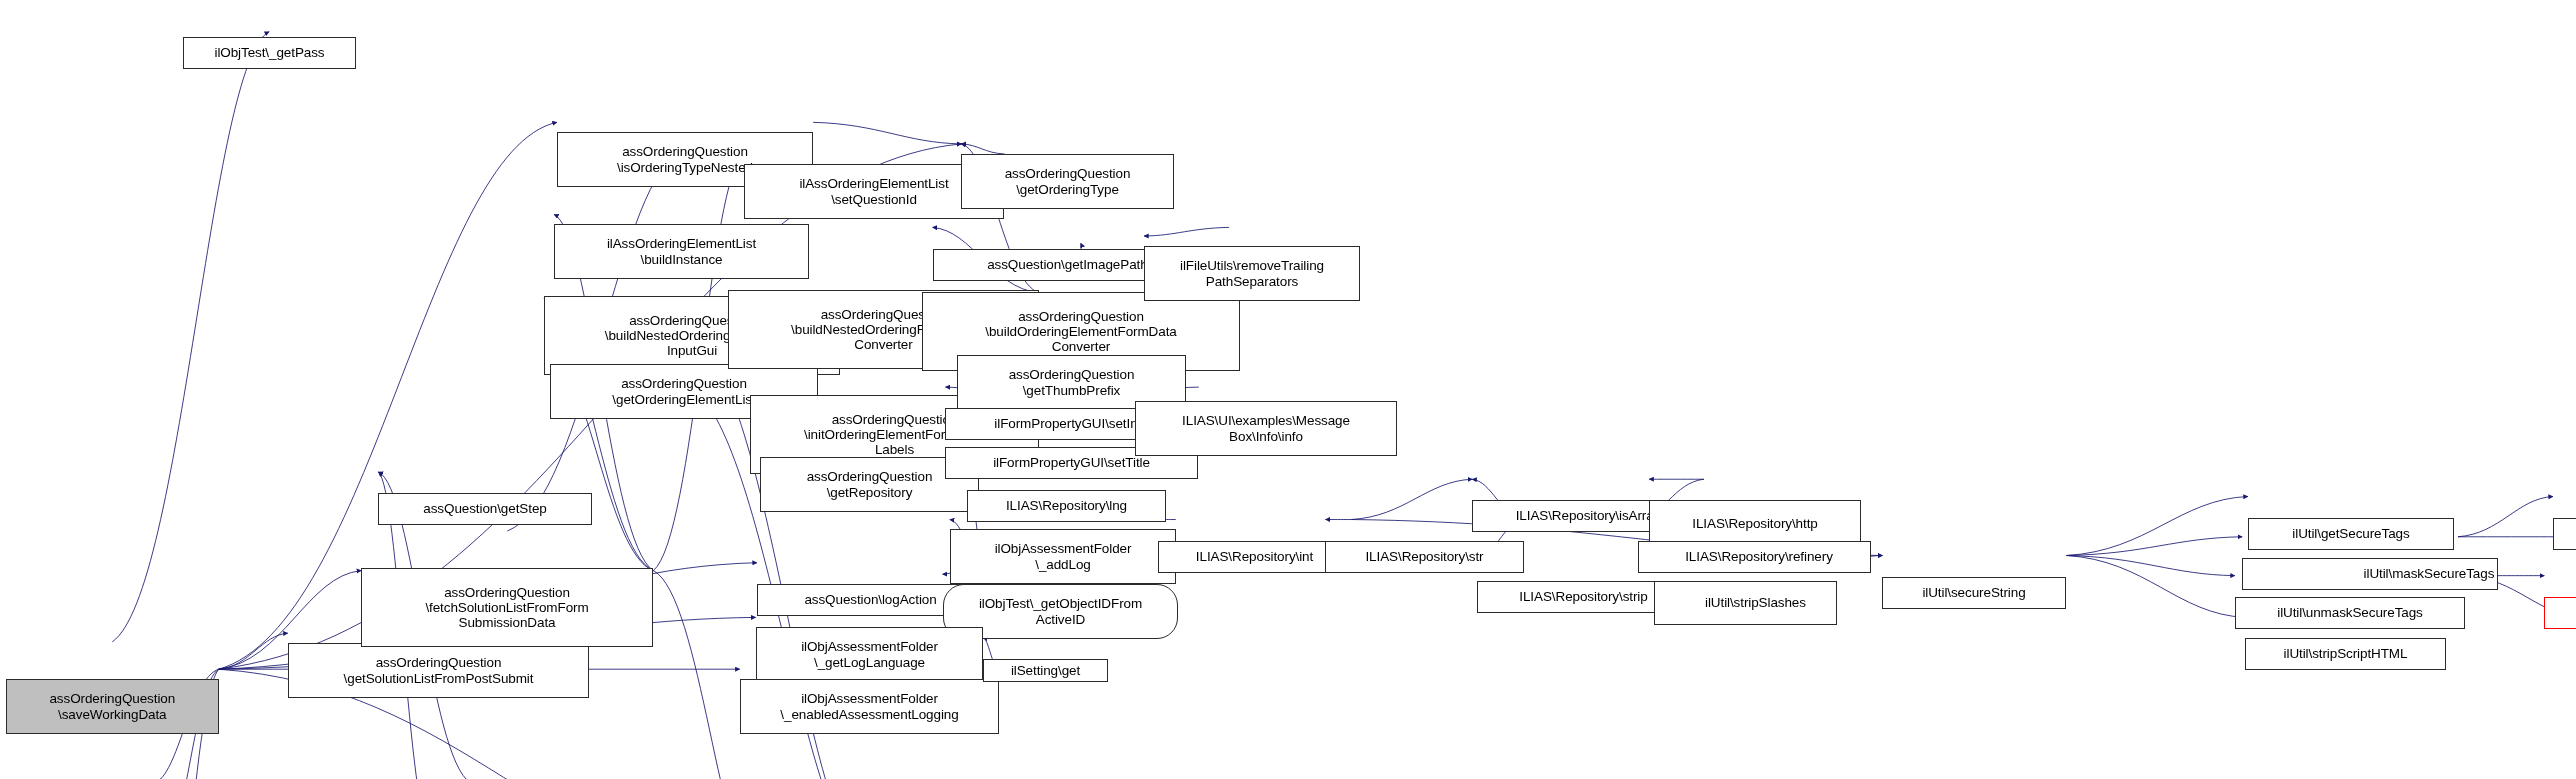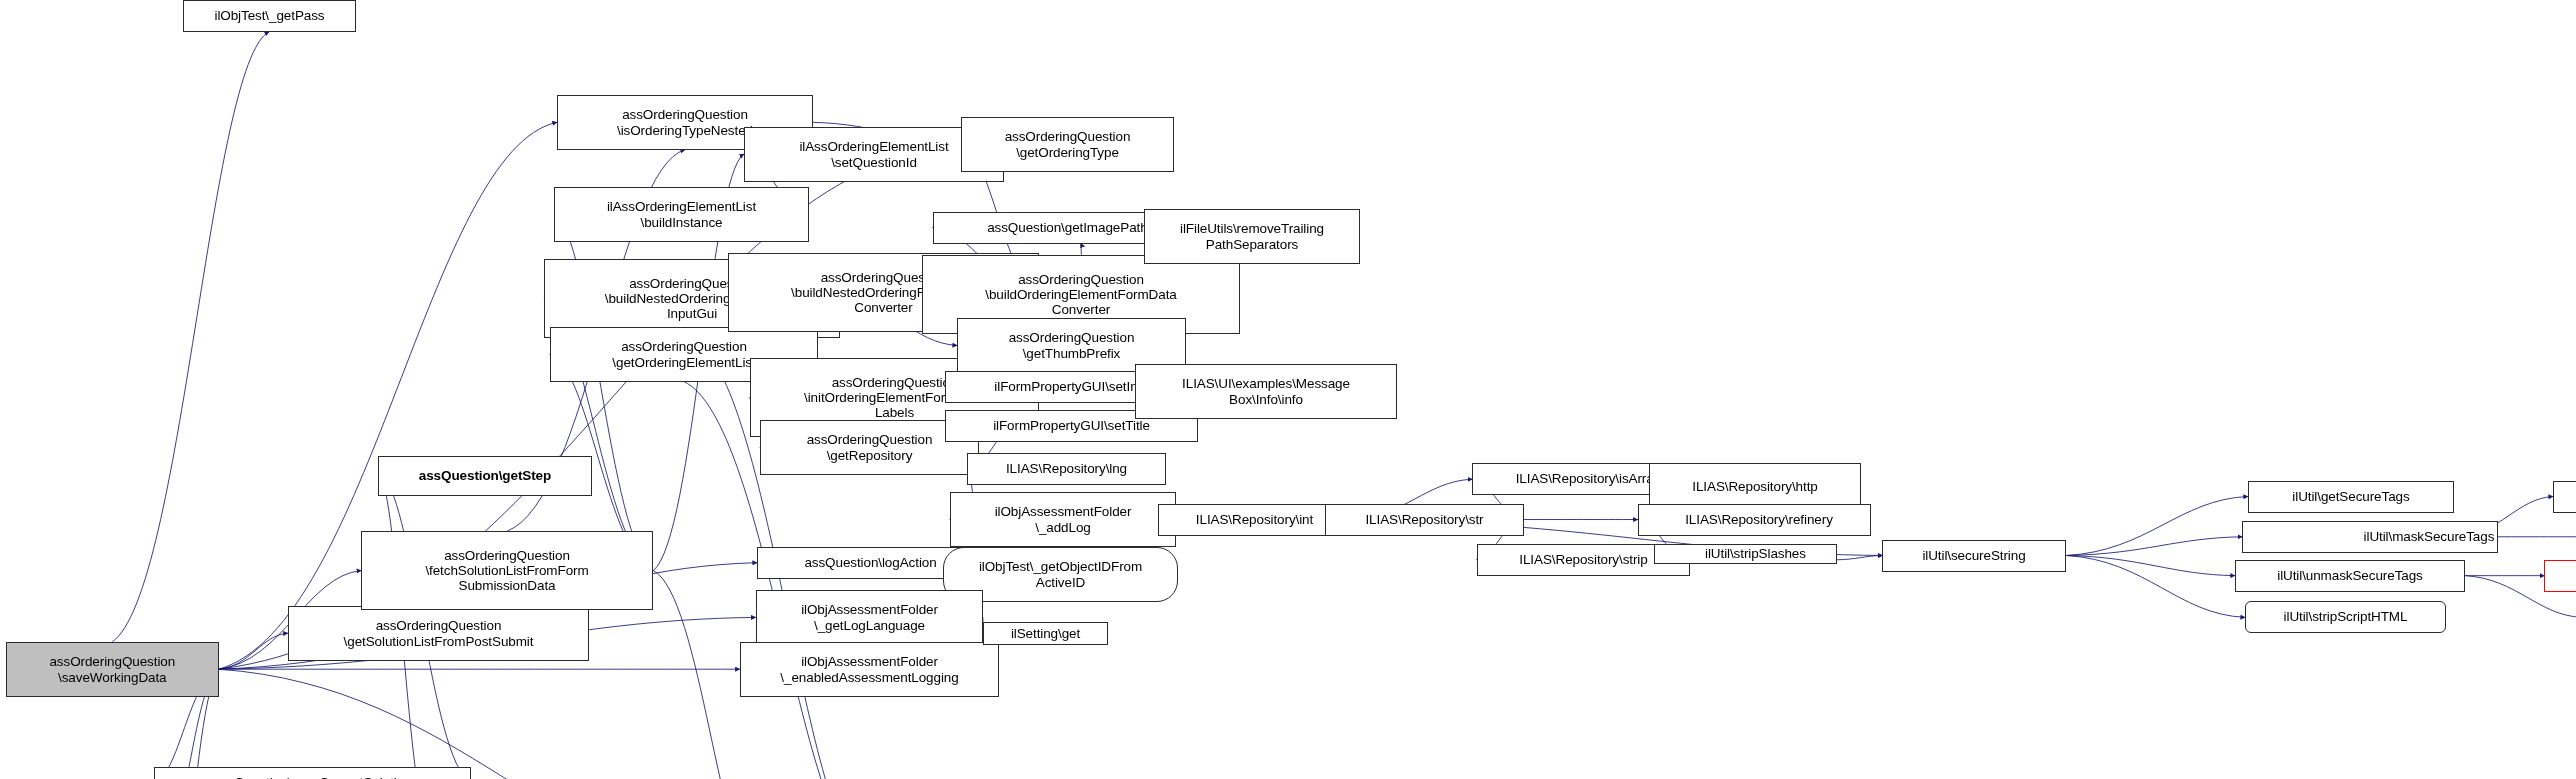--- a/index.html
+++ b/index.html
@@ -33,20 +33,21 @@
     color: #000000;
     display: flex;
     align-items: center;
     justify-content: center;
     text-align: center;
     line-height: 1.12;
     font-size: 13.5px;
     white-space: pre-line;
     letter-spacing: -0.1px;
     overflow: hidden;
+    margin-top: 37px;
   }
   .node.root {
     background: #bfbfbf;
     border-color: #2b2b2b;
   }
   .node.highlight {
     border: 1.8px solid #ff0000;
     background: #ffffff;
   }
   .node-label {
@@ -158,21 +159,21 @@
       <div class="node" style="left: 550px; top: 327px; width: 268px; height: 55px;"><span class="node-label">assOrderingQuestion
 \getOrderingElementList</span></div>
       <div class="node" style="left: 728px; top: 253px; width: 311px; height: 79px;"><span class="node-label">assOrderingQuestion
 \buildNestedOrderingFormData
 Converter</span></div>
       <div class="node" style="left: 750px; top: 358px; width: 289px; height: 79px;"><span class="node-label">assOrderingQuestion
 \initOrderingElementFormField
 Labels</span></div>
       <div class="node" style="left: 760px; top: 420px; width: 219px; height: 55px;"><span class="node-label">assOrderingQuestion
 \getRepository</span></div>
-      <div class="node" style="left: 378px; top: 456px; width: 214px; height: 40px; font-weight: bold;"><span class="node-label">assQuestion\getStep</span></div>
+      <div class="node" style="left: 378px; top: 456px; width: 214px; height: 32px;"><span class="node-label">assQuestion\getStep</span></div>
       <div class="node" style="left: 933px; top: 212px; width: 296px; height: 32px;"><span class="node-label">assQuestion\getImagePathWeb</span></div>
       <div class="node" style="left: 922px; top: 255px; width: 318px; height: 79px;"><span class="node-label">assOrderingQuestion
 \buildOrderingElementFormData
 Converter</span></div>
       <div class="node" style="left: 957px; top: 318px; width: 229px; height: 55px;"><span class="node-label">assOrderingQuestion
 \getThumbPrefix</span></div>
       <div class="node" style="left: 961px; top: 117px; width: 213px; height: 55px;"><span class="node-label">assOrderingQuestion
 \getOrderingType</span></div>
       <div class="node" style="left: 1144px; top: 209px; width: 216px; height: 55px;"><span class="node-label">ilFileUtils\removeTrailing
 PathSeparators</span></div>
@@ -190,23 +191,23 @@
 \_getLogLanguage</span></div>
       <div class="node" style="left: 740px; top: 642px; width: 259px; height: 55px;"><span class="node-label">ilObjAssessmentFolder
 \_enabledAssessmentLogging</span></div>
       <div class="node" style="left: 983px; top: 622px; width: 125px; height: 23px;"><span class="node-label">ilSetting\get</span></div>
       <div class="node" style="left: 1158px; top: 504px; width: 193px; height: 32px;"><span class="node-label">ILIAS\Repository\int</span></div>
       <div class="node" style="left: 1325px; top: 504px; width: 199px; height: 32px; text-align: right;"><span class="node-label">ILIAS\Repository\str</span></div>
       <div class="node" style="left: 1472px; top: 463px; width: 232px; height: 32px;"><span class="node-label">ILIAS\Repository\isArray</span></div>
       <div class="node" style="left: 1649px; top: 463px; width: 212px; height: 48px; align-items: center;"><span class="node-label">ILIAS\Repository\http</span></div>
       <div class="node" style="left: 1638px; top: 504px; width: 233px; height: 32px; padding-left: 9px;"><span class="node-label">ILIAS\Repository\refinery</span></div>
       <div class="node" style="left: 1477px; top: 544px; width: 213px; height: 32px;"><span class="node-label">ILIAS\Repository\strip</span></div>
-      <div class="node" style="left: 1654px; top: 544px; width: 183px; height: 20px; padding-left: 20px;"><span class="node-label">ilUtil\stripSlashes</span></div>
+      <div class="node" style="left: 1654px; top: 544px; width: 183px; height: 44px; padding-left: 20px;"><span class="node-label">ilUtil\stripSlashes</span></div>
       <div class="node" style="left: 1882px; top: 540px; width: 184px; height: 32px; align-items: center;"><span class="node-label">ilUtil\secureString</span></div>
       <div class="node" style="left: 2248px; top: 481px; width: 206px; height: 32px;"><span class="node-label">ilUtil\getSecureTags</span></div>
       <div class="node" style="left: 2242px; top: 521px; width: 256px; height: 32px; justify-content: flex-end;"><span class="node-label">ilUtil\maskSecureTags</span></div>
       <div class="node" style="left: 2235px; top: 560px; width: 230px; height: 32px;"><span class="node-label">ilUtil\unmaskSecureTags</span></div>
-      <div class="node" style="left: 2245px; top: 601px; width: 201px; height: 32px; border-radius: 6px;"><span class="node-label">ilUtil\stripScriptHTML</span></div>
+      <div class="node" style="left: 2245px; top: 601px; width: 201px; height: 32px;"><span class="node-label">ilUtil\stripScriptHTML</span></div>
       <div class="node" style="left: 2553px; top: 481px; width: 213px; height: 32px;"></div>
       <div class="node highlight" style="left: 2544px; top: 560px; width: 233px; height: 32px;"></div>
     </div>
 </div>
 
 
 </body></html>

